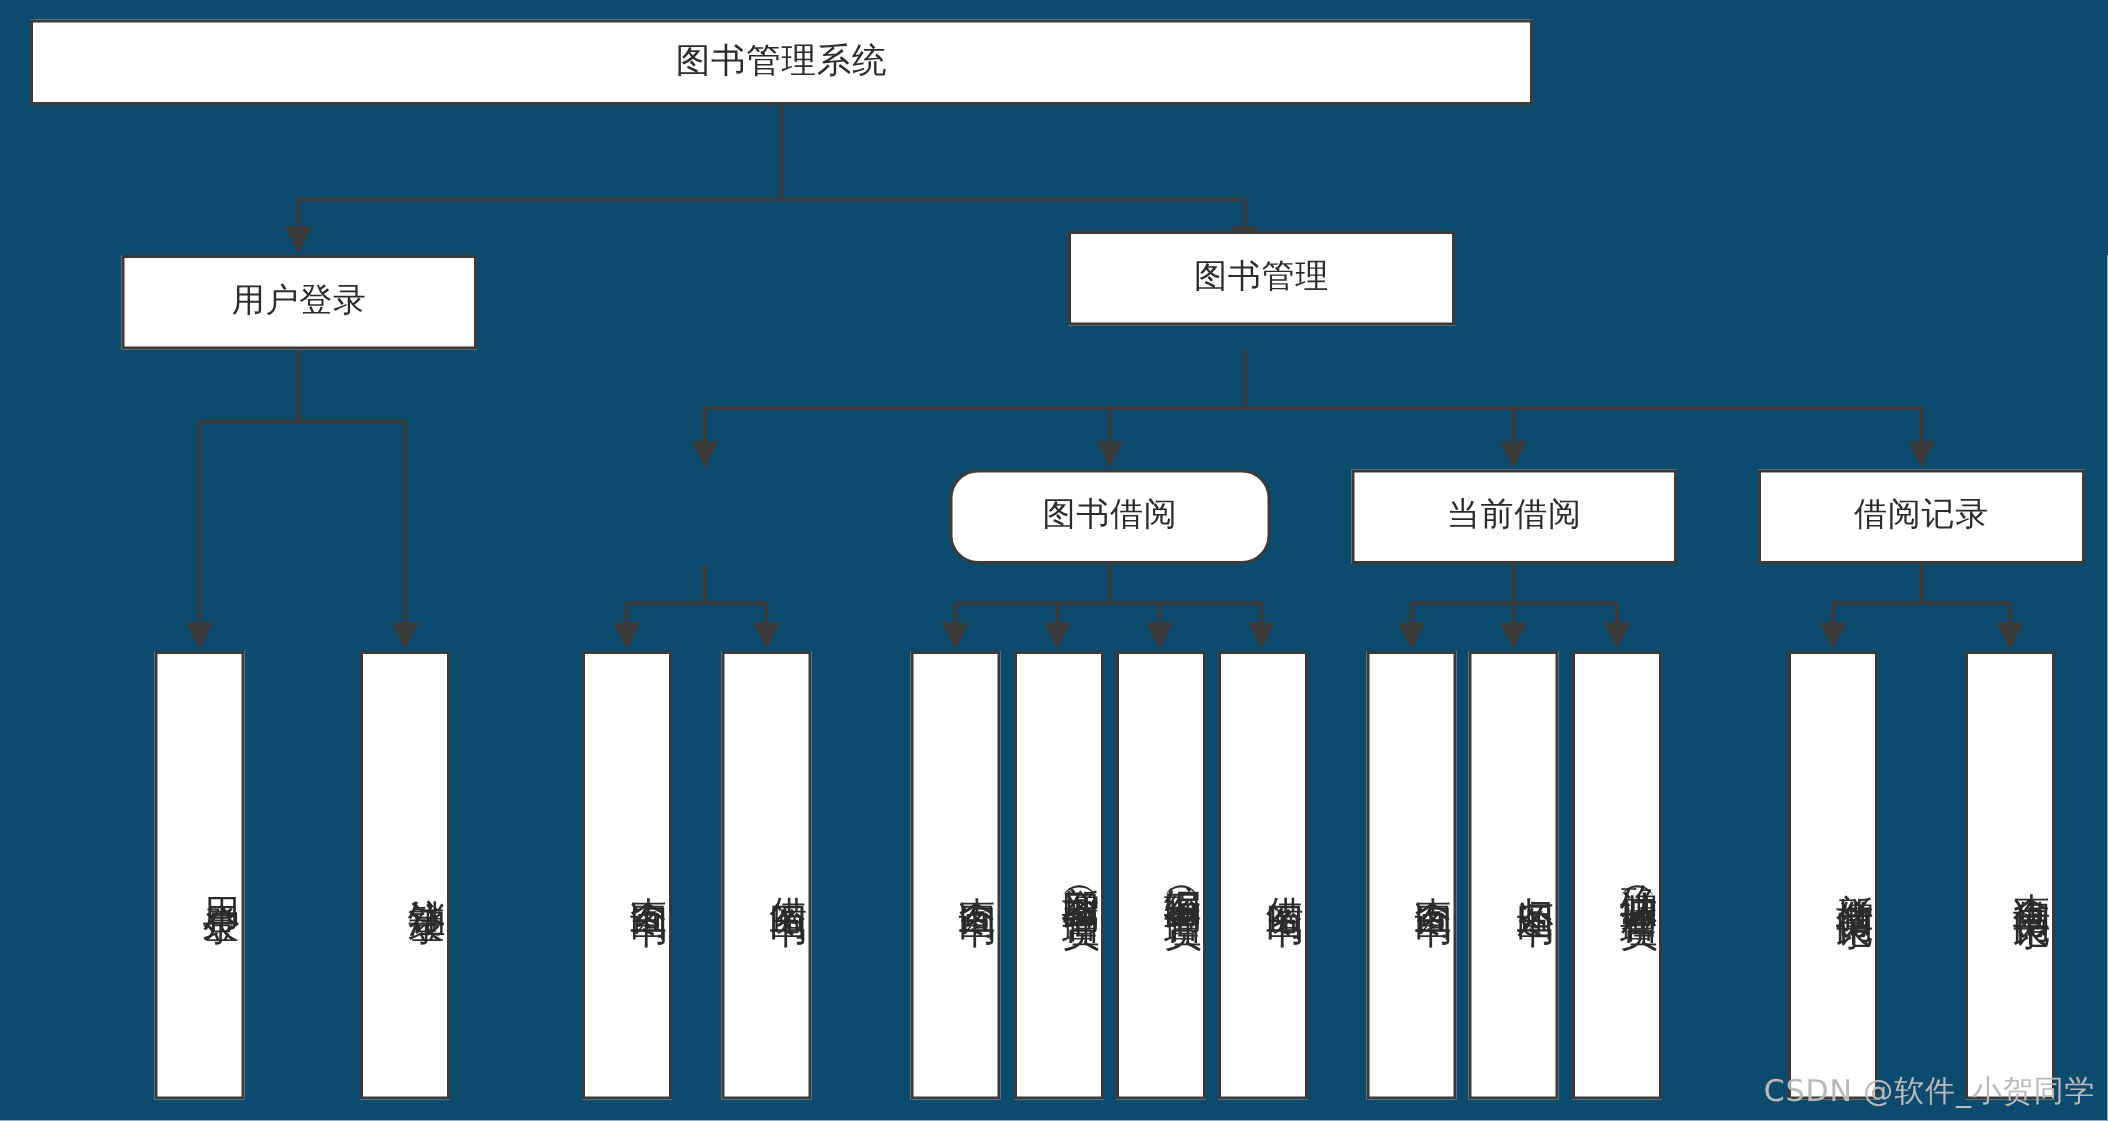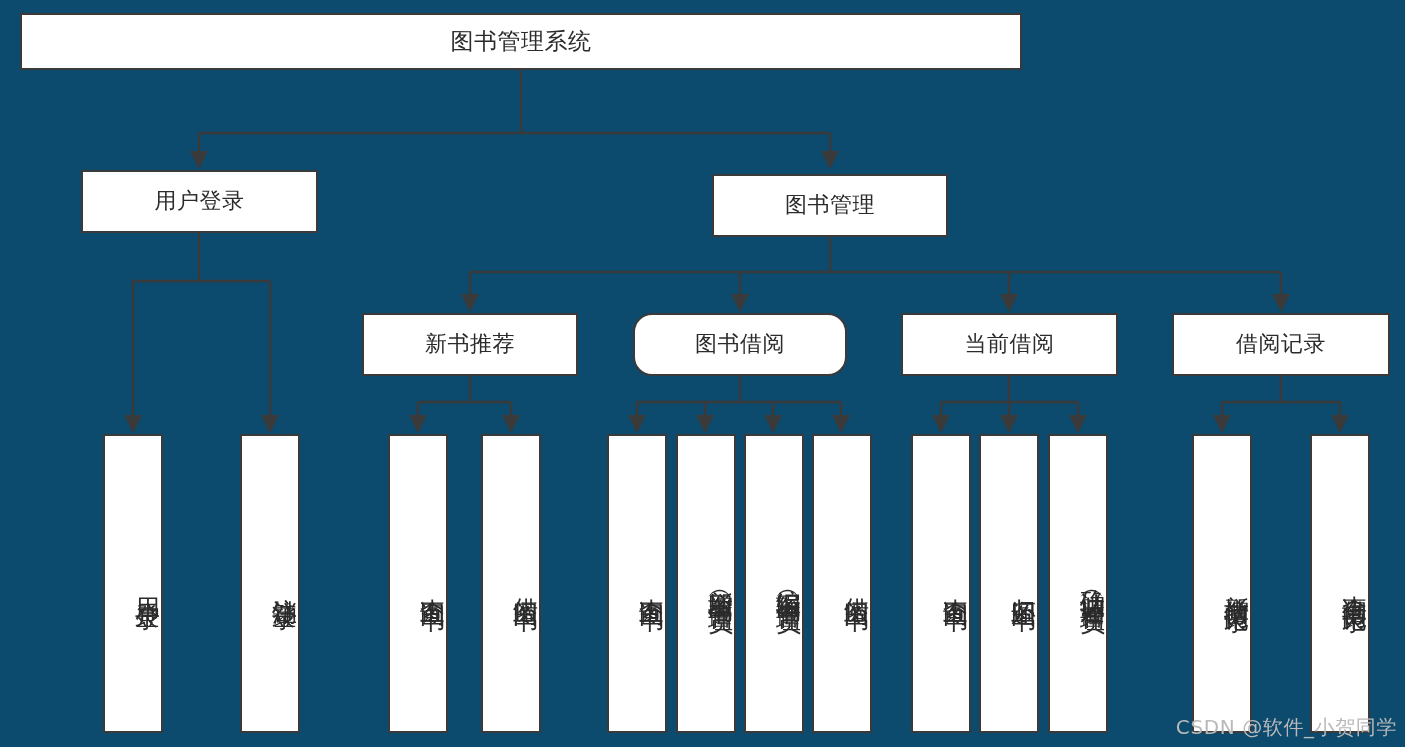--- a/index.html
+++ b/index.html
@@ -126,27 +126,24 @@
   </svg>
 
   <div class="node h root" style="left:20px; top:13px; width:1002px; height:57px;">
     <span>图书管理系统</span>
   </div>
 
   <div class="node h" style="left:81px; top:170px; width:237px; height:63px;">
     <span>用户登录</span>
   </div>
 
-  <div class="node h" style="left:712px; top:174px; width:236px; height:63px;">
+  <div class="node h" style="left:712px; top:154px; width:258px; height:63px;">
     <span>图书管理</span>
   </div>
 
-  <div class="node h" style="left:362px; top:313px; width:216px; height:63px;">
-    <span>新书推荐</span>
-  </div>
 
   <div class="node h" style="left:633px; top:313px; width:214px; height:63px;border-radius:19px;">
     <span>图书借阅</span>
   </div>
 
   <div class="node h" style="left:901px; top:313px; width:217px; height:63px;">
     <span>当前借阅</span>
   </div>
 
   <div class="node h" style="left:1172px; top:313px; width:218px; height:63px;">

